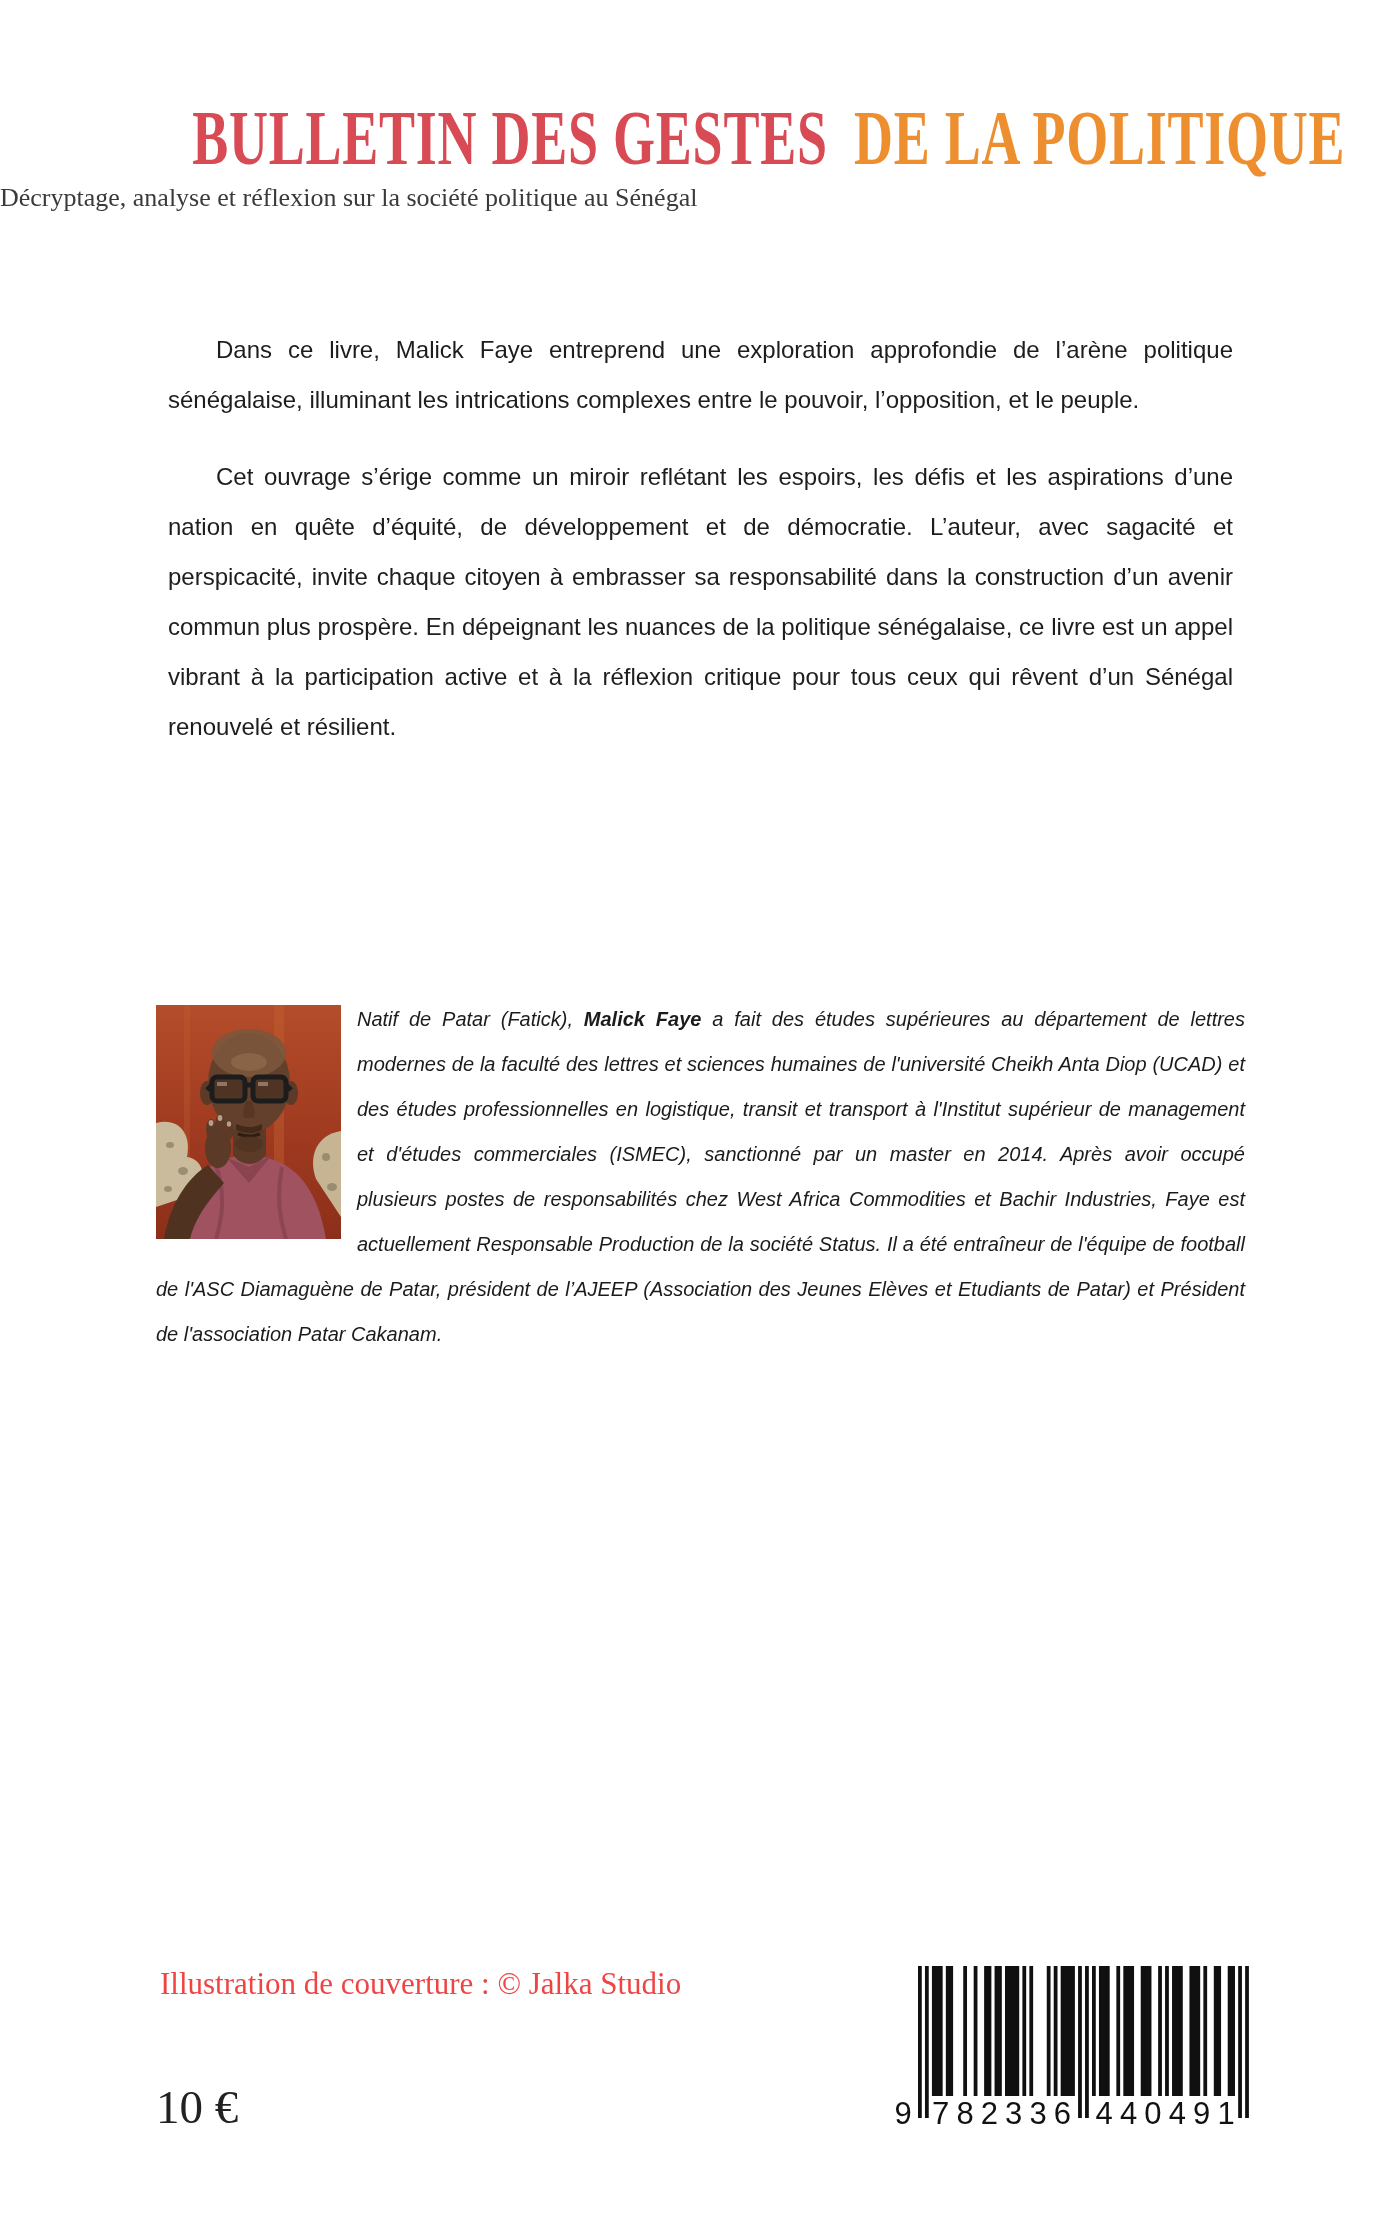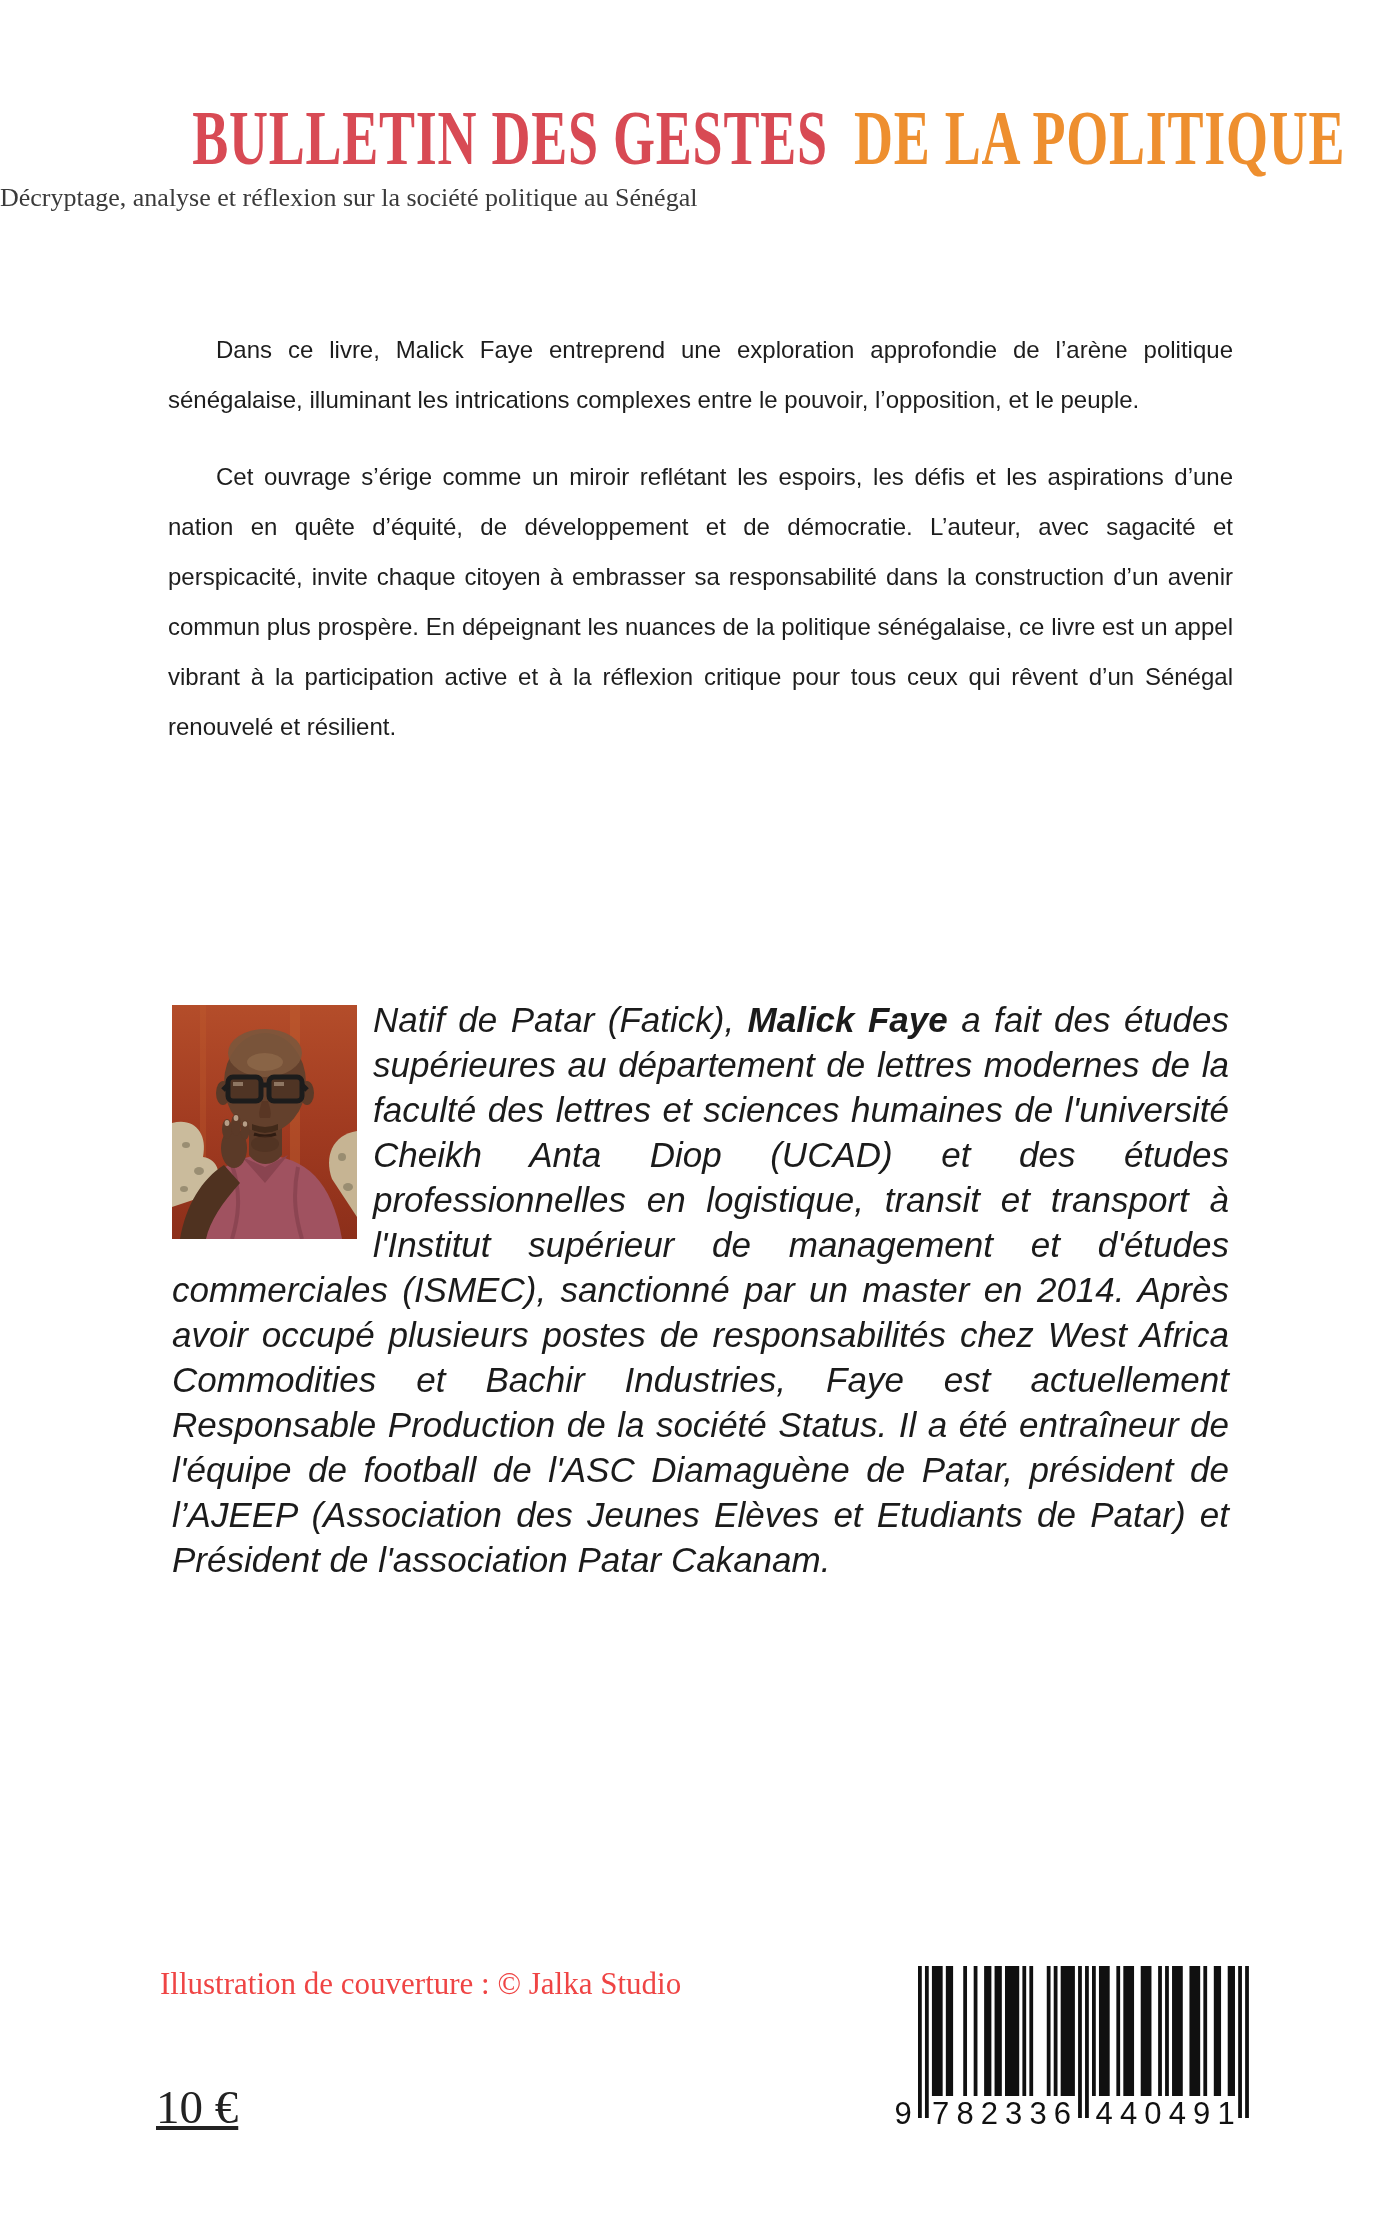--- a/index.html
+++ b/index.html
@@ -45,23 +45,23 @@
     font-size:24px;
     line-height:50px;
     text-align:justify;
     text-indent:48px;
     color:#1d1d1d;
   }
   .synopsis p + p{margin-top:27px;}
   
   .bio{margin:245px 155px 0 156px;}
   .bio-text{
-    margin:16px;
+    margin:0;
     font-style:italic;
-    font-size:35px;
+    font-size:20px;
     line-height:45px;
     text-align:justify;
     color:#1b1b1b;
   }
   .bio-text b{font-weight:700;}
   .photo{
     float:left;
     width:185px;height:234px;
     margin:8px 16px 10px 0;
   }
@@ -73,21 +73,21 @@
     font-size:31px;color:#ef4444;
   }
   .isbn{
     position:absolute;left:156px;top:2038px;
     font-family:"Liberation Serif",serif;
     font-size:33px;color:#262626;
   }
   .price{
     position:absolute;left:156px;top:2080px;
     font-family:"Liberation Serif",serif;
-    font-size:47px;color:#222222;text-decoration:underline;
+    font-size:47px;color:#222222;
   }
   .barcode{position:absolute;left:888px;top:1966px;width:365px;height:166px;}
   .barcode svg{display:block;}
 </style>
 </head>
 <body>
 
 <div class="page">
 
   <header class="cover-header">

